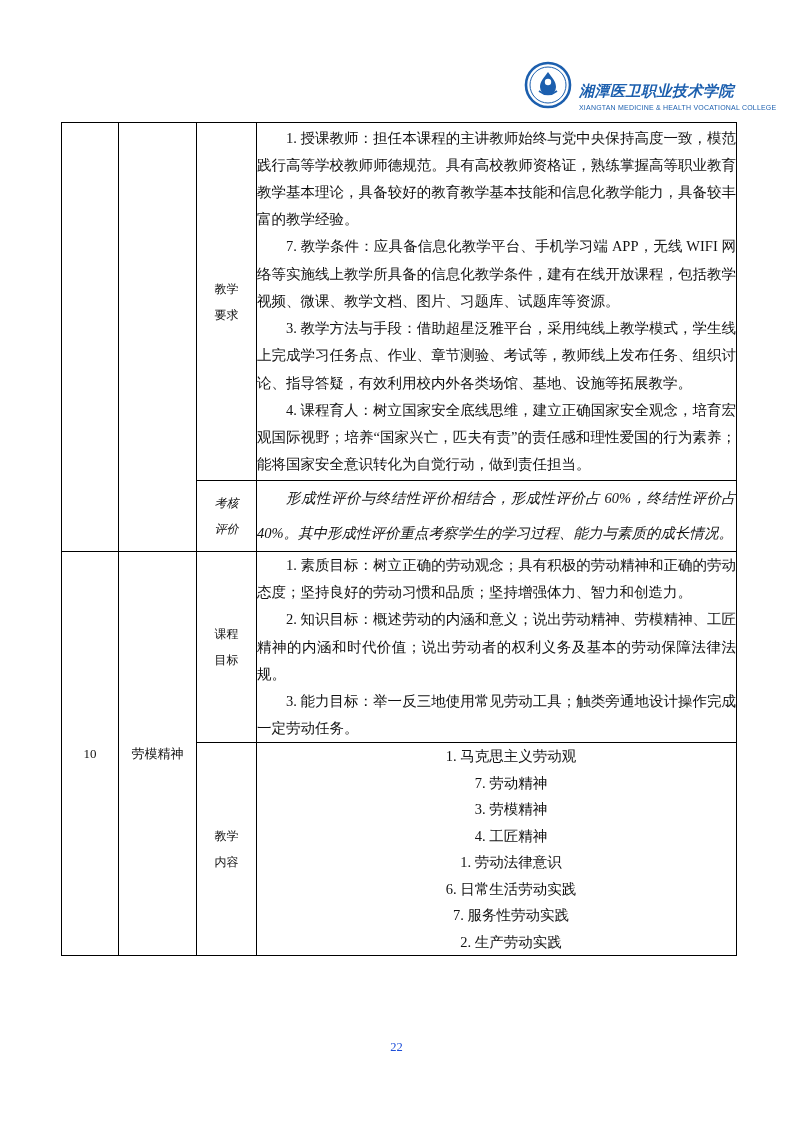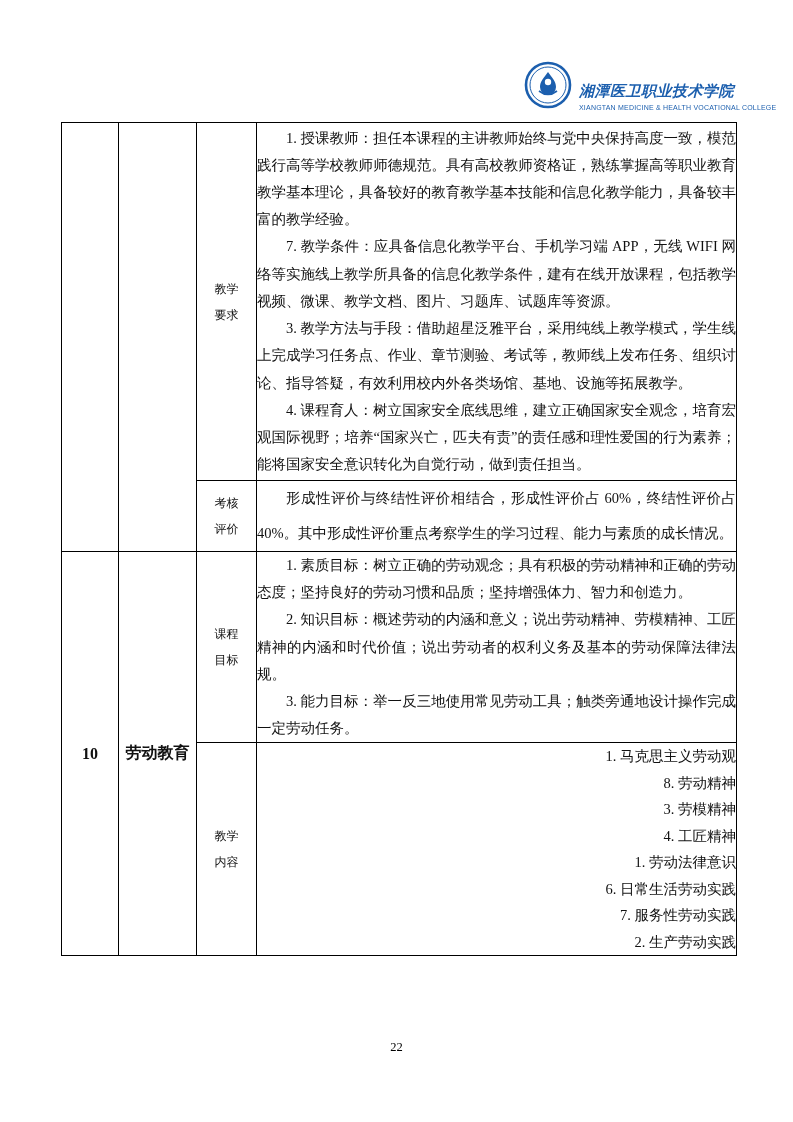--- a/index.html
+++ b/index.html
@@ -27,40 +27,40 @@
     font-size: 7px; color: #1c5fae; letter-spacing: 0.2px;
     white-space: nowrap; margin-top: 3px;
   }
   
   table.syllabus {
     position: absolute; left: 61px; top: 122px;
     width: 675px; border-collapse: collapse; table-layout: fixed;
   }
   .syllabus td { border: 1px solid #000; padding: 0; vertical-align: middle; }
   tr.row-req     { height: 358px; }
-  tr.row-assess  { height: 53px;  }
+  tr.row-assess  { height: 53px; font-style: italic;  }
   tr.row-obj     { height: 169px; }
   tr.row-content { height: 213px; }
 
   .c-label { text-align: center; font-size: 12px; line-height: 26px; }
   .c-label span { display: block; }
-  .c-center { text-align: center; font-size: 16px; font-weight: bold; }
+  .c-center { text-align: center; font-size: 13px; }
 
   .c-content { vertical-align: top; padding: 2px 8px; }
   .c-content p {
     margin: 0; font-size: 14.5px; line-height: 27.2px;
     text-align: justify; text-indent: 2em;
   }
   .c-assess p { line-height: 35px; }
-  .c-list p { text-align: right; line-height: 26.5px; }
+  .c-list p { text-align: center; line-height: 26.5px; }
 
   
   .page-number {
     position: absolute; left: 0; top: 1040px; width: 100%;
-    text-align: center; font-size: 12.5px; color: #000000;
+    text-align: center; font-size: 12.5px; color: #1d4ed8;
   }
 </style>
 </head>
 <body>
 
 <div class="logo">
   <span class="logo-mark">
     <svg viewBox="0 0 48 48" width="48" height="48">
       <circle cx="24" cy="24" r="22" fill="none" stroke="#1c5fae" stroke-width="2.6"></circle>
       <circle cx="24" cy="24" r="18" fill="none" stroke="#1c5fae" stroke-width="1"></circle>
@@ -101,39 +101,39 @@
       <td class="c-label">
         <span>考核</span>
         <span>评价</span>
       </td>
       <td class="c-content c-assess">
         <p>形成性评价与终结性评价相结合，形成性评价占 60%，终结性评价占 40%。其中形成性评价重点考察学生的学习过程、能力与素质的成长情况。</p>
       </td>
     </tr>
     <tr class="row-obj">
       <td class="c-center" rowspan="2">10</td>
-      <td class="c-center" rowspan="2">劳动教育</td>
+      <td class="c-center" rowspan="2">劳模精神</td>
       <td class="c-label">
         <span>课程</span>
         <span>目标</span>
       </td>
       <td class="c-content">
         <p>1. 素质目标：树立正确的劳动观念；具有积极的劳动精神和正确的劳动态度；坚持良好的劳动习惯和品质；坚持增强体力、智力和创造力。</p>
         <p>2. 知识目标：概述劳动的内涵和意义；说出劳动精神、劳模精神、工匠精神的内涵和时代价值；说出劳动者的权利义务及基本的劳动保障法律法规。</p>
         <p>3. 能力目标：举一反三地使用常见劳动工具；触类旁通地设计操作完成一定劳动任务。</p>
       </td>
     </tr>
     <tr class="row-content">
       <td class="c-label">
         <span>教学</span>
         <span>内容</span>
       </td>
       <td class="c-content c-list">
         <p>1. 马克思主义劳动观</p>
-        <p>8. 劳动精神</p>
+        <p>7. 劳动精神</p>
         <p>3. 劳模精神</p>
         <p>4. 工匠精神</p>
         <p>1. 劳动法律意识</p>
         <p>6. 日常生活劳动实践</p>
         <p>7. 服务性劳动实践</p>
         <p>2. 生产劳动实践</p>
       </td>
     </tr>
   </tbody>
 </table>

